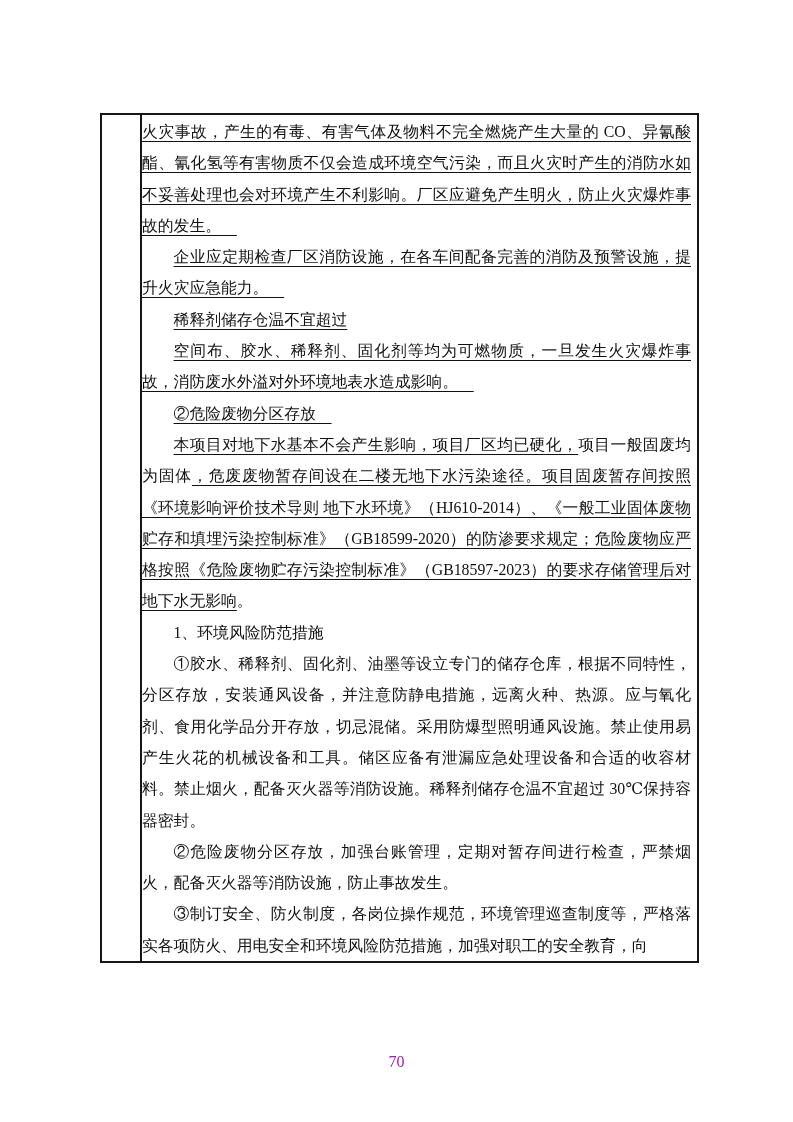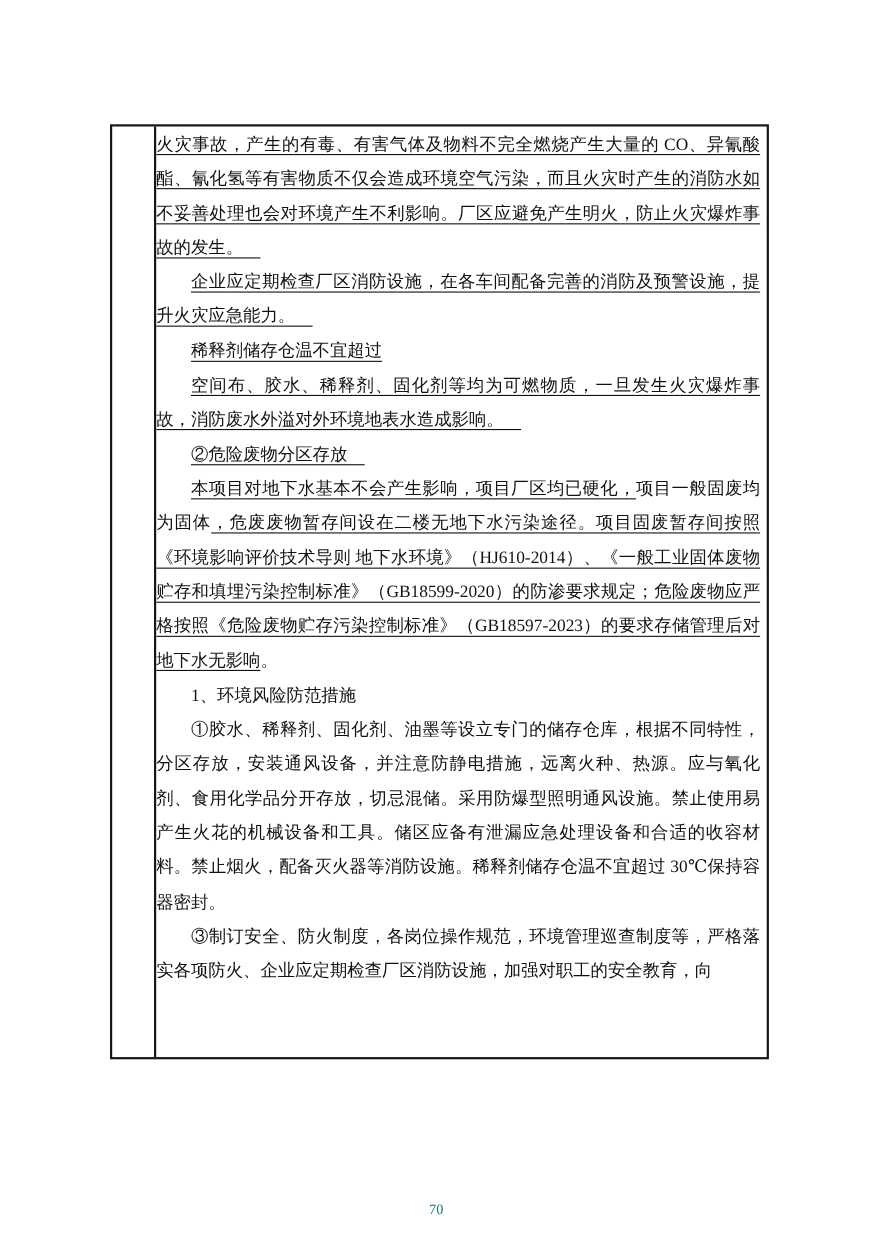--- a/index.html
+++ b/index.html
@@ -50,40 +50,41 @@
     text-indent: 2em;
   }
   .run.u {
     text-decoration: underline;
     text-decoration-thickness: 1px;
     text-underline-offset: 4px;
   }
   .footer-pagenum {
     position: absolute;
     left: 0;
-    top: 1091px;
+    top: 1053px;
     width: 100%;
     text-align: center;
-    font-size: 13px;
+    font-size: 16px;
     line-height: 18px;
-    color: #0f766e;
+    color: #a21caf;
   }
 </style>
 </head>
 <body>
 
 <div class="page">
   <div class="doc-table">
     <div class="left-col"></div>
     <div class="content-col">
         <p class="para"><span class="run u">火灾事故，产生的有毒、有害气体及物料不完全燃烧产生大量的 CO、异氰酸酯、氰化氢等有害物质不仅会造成环境空气污染，而且火灾时产生的消防水如不妥善处理也会对环境产生不利影响。厂区应避免产生明火，防止火灾爆炸事故的发生。　</span></p>
         <p class="para indent"><span class="run u">企业应定期检查厂区消防设施，在各车间配备完善的消防及预警设施，提升火灾应急能力。　</span></p>
         <p class="para indent"><span class="run u">稀释剂储存仓温不宜超过</span></p>
         <p class="para indent"><span class="run u">空间布、胶水、稀释剂、固化剂等均为可燃物质，一旦发生火灾爆炸事故，消防废水外溢对外环境地表水造成影响。　</span></p>
         <p class="para indent"><span class="run u">②危险废物分区存放　</span></p>
         <p class="para indent"><span class="run u">本项目对地下水基本不会产生影响，项目厂区均已硬化，</span><span class="run">项目一般固废均为固体</span><span class="run u">，危废废物暂存间设在二楼无地下水污染途径。项目固废暂存间按照《环境影响评价技术导则 地下水环境》（HJ610-2014）、《一般工业固体废物贮存和填埋污染控制标准》（GB18599-2020）的防渗要求规定；危险废物应严格按照《危险废物贮存污染控制标准》（GB18597-2023）的要求存储管理后对地下水无影响</span><span class="run">。</span></p>
         <p class="para indent"><span class="run">1、环境风险防范措施</span></p>
         <p class="para indent"><span class="run">①胶水、稀释剂、固化剂、油墨等设立专门的储存仓库，根据不同特性，分区存放，安装通风设备，并注意防静电措施，远离火种、热源。应与氧化剂、食用化学品分开存放，切忌混储。采用防爆型照明通风设施。禁止使用易产生火花的机械设备和工具。储区应备有泄漏应急处理设备和合适的收容材料。禁止烟火，配备灭火器等消防设施。稀释剂储存仓温不宜超过 30℃保持容器密封。</span></p>
-        <p class="para indent"><span class="run">③制订安全、防火制度，各岗位操作规范，环境管理巡查制度等，严格落实各项防火、企业应定期检查厂区消防设施，加强对职工的安全教育，向</span></p>
+        <p class="para indent"><span class="run">②危险废物分区存放，加强台账管理，定期对暂存间进行检查，严禁烟火，配备灭火器等消防设施，防止事故发生。</span></p>
+        <p class="para indent"><span class="run">③制订安全、防火制度，各岗位操作规范，环境管理巡查制度等，严格落实各项防火、用电安全和环境风险防范措施，加强对职工的安全教育，向</span></p>
       </div>
   </div>
   <div class="footer-pagenum">70</div>
 </div>
 
 </body></html>

